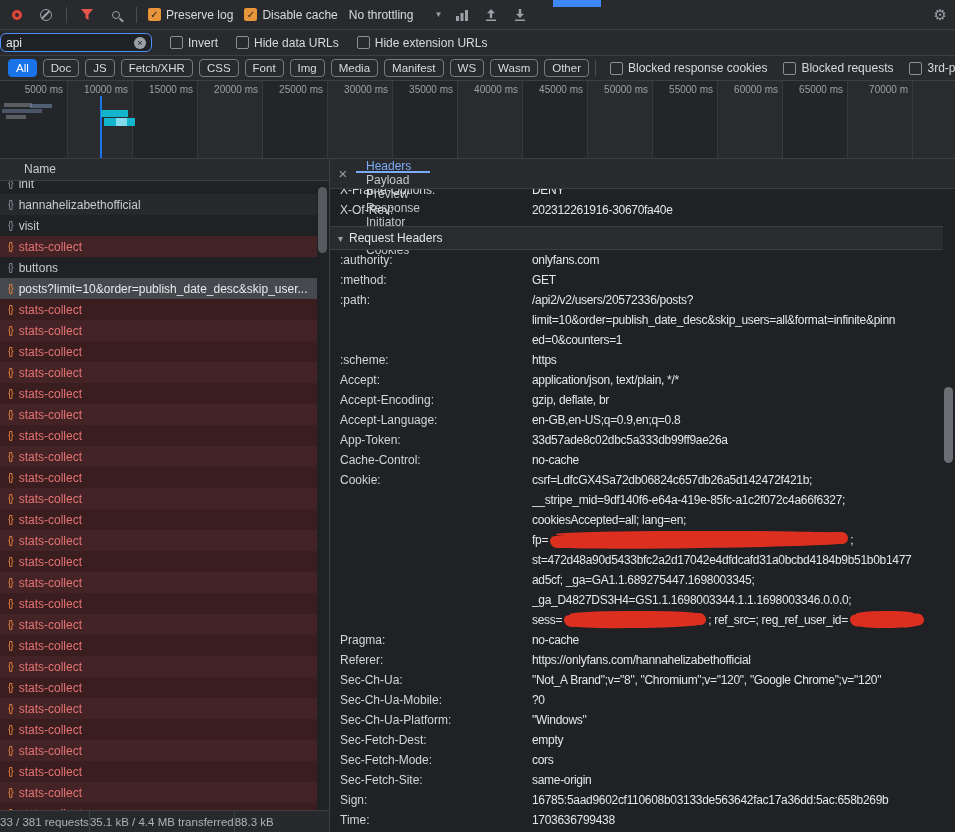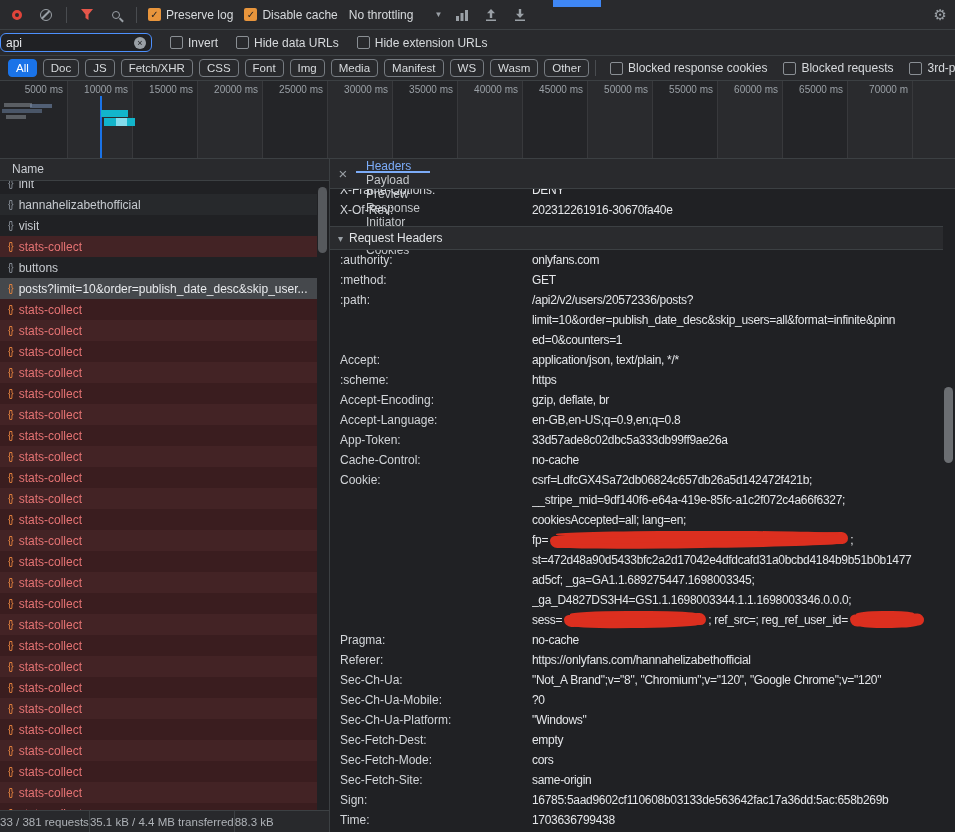--- a/index.html
+++ b/index.html
@@ -56,21 +56,21 @@
   .wf.m2 { left:2px; top:28px; width:40px; height:4px; background:#4a5668; }
   .wf.m3 { left:30px; top:23px; width:22px; height:4px; background:#6f87a8; opacity:.6; }
   .wf.m4 { left:6px; top:34px; width:20px; height:4px; background:#5a5e63; }
   .wf.m5 { left:101px; top:29px; width:27px; height:7px; background:#12b5cb; }
   .wf.m6 { left:104px; top:37px; width:31px; height:8px; background:#12b5cb; }
   .wf.m7 { left:116px; top:37px; width:11px; height:8px; background:#83dcec; }
 
   
   .content { flex:1; min-height:0; display:flex; }
   .left-panel { width:330px; flex:none; border-right:1px solid #3c4043; display:flex; flex-direction:column; position:relative; }
-  .name-header { height:22px; flex:none; line-height:21px; padding-left:12px; background:#292a2d;
+  .name-header { height:22px; flex:none; line-height:21px; padding-left:24px; background:#292a2d;
     border-bottom:1px solid #3c4043; color:#c9cdd2; }
   .list-wrap { flex:1; min-height:0; position:relative; overflow:hidden; }
   .request-list { position:absolute; left:0; top:0; right:12px; bottom:0; overflow:hidden; }
   .request-list > div:first-of-type { margin-top:-8px; }
   .rrow { display:flex; align-items:center; height:21px; padding:0 4px 0 8px; gap:6px; color:#c7cbd0; cursor:pointer; }
   .rrow:nth-of-type(even) { background:#27292c; }
   .ricon { font-size:10px; letter-spacing:-1px; color:#8a919a; flex:none; }
   .rname { overflow:hidden; text-overflow:ellipsis; white-space:nowrap; }
   .rrow.error { color:#e57373; background:#3a1d1f; }
   .rrow.error:nth-of-type(even) { background:#432325; }
@@ -509,27 +509,27 @@
           <div class="hvalue" data-name="header-value">
             <div class="vline">/api2/v2/users/20572336/posts?</div>
             <div class="vline">limit=10&amp;order=publish_date_desc&amp;skip_users=all&amp;format=infinite&amp;pinn</div>
             <div class="vline">ed=0&amp;counters=1</div>
           </div>
         </div>
 
         <div data-name="rows-b">
 
             <div class="hrow" data-name="header-row">
+              <div class="hlabel" data-name="header-name">:scheme:</div>
+              <div class="hvalue" data-name="header-value">https</div>
+            </div>
+
+            <div class="hrow" data-name="header-row">
               <div class="hlabel" data-name="header-name">Accept:</div>
               <div class="hvalue" data-name="header-value">application/json, text/plain, */*</div>
-            </div>
-
-            <div class="hrow" data-name="header-row">
-              <div class="hlabel" data-name="header-name">:scheme:</div>
-              <div class="hvalue" data-name="header-value">https</div>
             </div>
 
             <div class="hrow" data-name="header-row">
               <div class="hlabel" data-name="header-name">Accept-Encoding:</div>
               <div class="hvalue" data-name="header-value">gzip, deflate, br</div>
             </div>
 
             <div class="hrow" data-name="header-row">
               <div class="hlabel" data-name="header-name">Accept-Language:</div>
               <div class="hvalue" data-name="header-value">en-GB,en-US;q=0.9,en;q=0.8</div>

